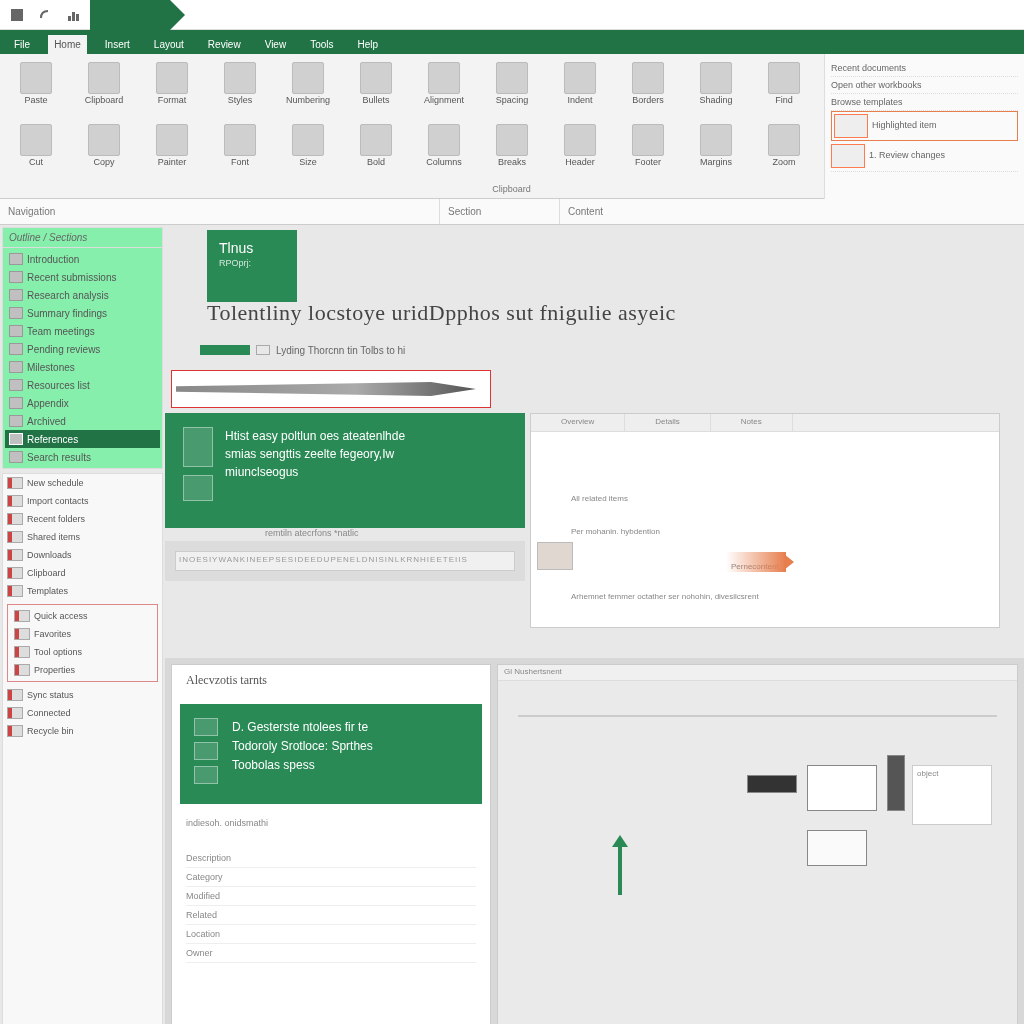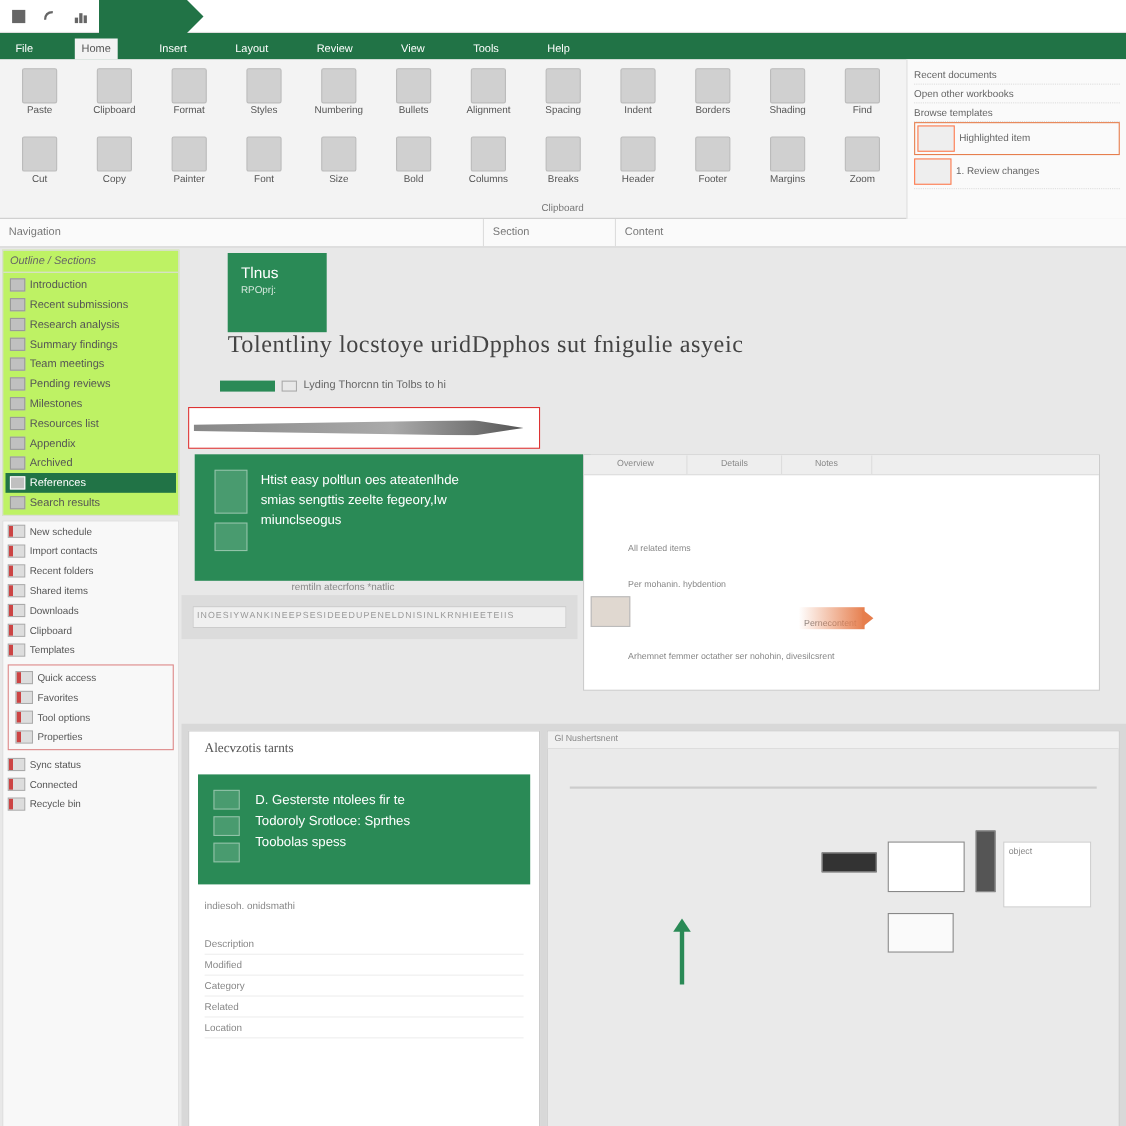--- a/index.html
+++ b/index.html
@@ -2,56 +2,56 @@
 <html><head>
 <meta charset="utf-8">
 <style>
 *{box-sizing:border-box;margin:0;padding:0;font-family:"Segoe UI",Arial,sans-serif}
 body{width:1024px;height:1024px;background:#e8e8e8;overflow:hidden;font-size:11px;color:#333}
 .titlebar{height:30px;background:#fff;display:flex;align-items:center;border-bottom:1px solid #ddd}
 .qat{display:flex;gap:2px;padding:0 4px}
 .qat-btn{width:26px;height:26px;display:flex;align-items:center;justify-content:center;border:1px solid transparent}
 .green-tab{background:#217346;color:#fff;width:80px;height:30px;position:relative}
 .green-tab::after{content:"";position:absolute;right:-15px;top:0;border-left:15px solid #217346;border-top:15px solid transparent;border-bottom:15px solid transparent}
-.ribbon-tabs{height:24px;background:#217346;display:flex;align-items:flex-end;padding-left:8px;gap:32px}
+.ribbon-tabs{height:24px;background:#217346;display:flex;align-items:flex-end;padding-left:8px;gap:12px}
 .rtab{color:#fff;font-size:10px;padding:4px 6px;cursor:pointer}
 .rtab.active{background:#f3f3f3;color:#555;font-weight:500}
 .ribbon{height:145px;background:#f3f3f3;border-bottom:1px solid #ccc;display:flex;position:relative}
 .ribbon-group{border-right:1px solid #ddd;padding:4px 6px;display:flex;flex-direction:column}
 .rg-row{display:flex;gap:8px;flex:1}
 .rg-btn{display:flex;flex-direction:column;align-items:center;justify-content:flex-start;width:60px;padding:4px 2px;cursor:pointer}
 .rg-ico{width:32px;height:32px;background:#d0d0d0;border:1px solid #bbb;border-radius:2px;margin-bottom:2px;display:flex;align-items:center;justify-content:center}
 .rg-lbl{font-size:9px;color:#555;text-align:center;line-height:1.1}
 .rg-title{font-size:9px;color:#777;text-align:center;padding-top:2px}
 .side-panel{position:absolute;right:0;top:0;width:200px;height:145px;background:#fafafa;border-left:1px solid #ddd;padding:6px;font-size:9px;color:#666}
 .side-panel .sp-line{padding:3px 0;border-bottom:1px dotted #ddd}
 .sp-thumb{width:34px;height:24px;background:#eee;border:1px solid #ff7a4d;display:inline-block;vertical-align:middle;margin-right:4px}
 .content{display:flex;height:calc(1024px - 199px)}
 .left-col{width:165px;display:flex;flex-direction:column}
-.nav-pane{flex:0 0 auto;background:#bef264;border:1px solid #ddd;margin:2px}
+.nav-pane{flex:0 0 auto;background:#86efac;border:1px solid #ddd;margin:2px}
 .nav-hdr{font-size:10px;color:#666;padding:4px 6px;border-bottom:1px solid #ddd;font-style:italic}
 .nav-list{padding:2px;max-height:330px;overflow:hidden}
 .nav-item{display:flex;align-items:center;gap:4px;padding:3px 4px;font-size:10px;color:#555}
 .nav-item .ni-ico{width:14px;height:12px;background:#c0c0c0;border:1px solid #999;flex-shrink:0}
 .nav-item.sel{background:#217346;color:#fff}
 .nav-item.sel .ni-ico{border-color:#fff}
 .nav-pane2{background:#f8f8f8;border:1px solid #ddd;margin:2px;flex:1;overflow:hidden}
 .nav2-item{display:flex;align-items:center;gap:4px;padding:3px 4px;font-size:9px;color:#555}
 .nav2-item .n2-ico{width:16px;height:12px;background:linear-gradient(90deg,#c44 30%,#ddd 30%);border:1px solid #aaa;flex-shrink:0}
 .nav2-box{border:1px solid #d88;margin:4px;padding:2px}
 .main-col{flex:1;display:flex;flex-direction:column;position:relative}
 .card-green{position:absolute;left:42px;top:5px;width:90px;height:72px;background:#2a8a56;color:#fff;padding:10px 12px;font-size:14px;z-index:5}
 .card-green .cg-sub{font-size:9px;opacity:.8;margin-top:2px}
 .doc-title{position:absolute;left:42px;top:75px;font-size:22px;color:#444;letter-spacing:.5px;font-family:Georgia,serif}
-.bar-row{position:absolute;left:35px;top:120px;display:flex;align-items:center;gap:6px}
+.bar-row{position:absolute;left:35px;top:120px;display:flex;align-items:flex-start;gap:6px}
 .bar-green{width:50px;height:10px;background:#2a8a56}
 .bar-txt{font-size:10px;color:#666}
 .red-frame{position:absolute;left:6px;top:145px;width:320px;height:38px;border:1px solid #d33;background:#fff;display:flex;align-items:center;padding:4px}
 .red-frame .pen{width:300px;height:14px;background:linear-gradient(90deg,#888 0%,#aaa 60%,#555 100%);clip-path:polygon(0 30%,85% 0,100% 50%,85% 100%,0 70%)}
-.callout1{position:absolute;left:12px;top:188px;width:360px;height:115px;background:#2a8a56;color:#fff;padding:14px 18px;display:flex;gap:12px}
+.callout1{position:absolute;left:0;top:188px;width:360px;height:115px;background:#2a8a56;color:#fff;padding:14px 18px;display:flex;gap:12px}
 .callout1 .c1-ico{width:30px;height:40px;background:rgba(255,255,255,.15);border:1px solid rgba(255,255,255,.4)}
 .callout1 .c1-txt{font-size:12px;line-height:1.5}
 .gray-band{position:absolute;left:0;top:316px;width:360px;height:40px;background:#dcdcdc;display:flex;align-items:center;padding:0 10px}
 .gray-band .gb-inner{flex:1;height:20px;background:#f0f0f0;border:1px solid #ccc;font-size:8px;color:#999;padding:3px;letter-spacing:1px}
 .mini-hdr{position:absolute;left:0;top:303px;font-size:9px;color:#888;padding-left:100px}
 .preview-pane{position:absolute;left:365px;top:188px;width:470px;height:215px;background:#fff;border:1px solid #ccc}
 .pv-tabs{height:18px;background:#eee;border-bottom:1px solid #ddd;display:flex;font-size:8px;color:#888}
 .pv-tab{padding:3px 30px;border-right:1px solid #ddd}
 .pv-body{padding:8px;position:relative;height:calc(100% - 18px)}
 .pv-block{position:absolute;font-size:8px;color:#888}
@@ -422,24 +422,25 @@
           </div>
           <div class="c2-txt">
             <div>D. Gesterste ntolees fir te</div>
             <div>Todoroly Srotloce: Sprthes</div>
             <div>Toobolas spess</div>
           </div>
         </div>
         <div class="ba-footer">indiesoh. onidsmathi</div>
         <div class="ba-list" id="ba-list">
             <div>Description</div>
+            <div>Category</div>
             <div>Modified</div>
-            <div>Category</div>
             <div>Related</div>
             <div>Location</div>
+            <div>Owner</div>
           </div>
       </div>
       <div class="ba-right">
         <div class="bar-top">Gl Nushertsnent</div>
         <div class="bar-split"></div>
         <div class="green-arrow"></div>
         <div class="palette">
           <div class="pal-item" style="left:0;top:20px;width:50px;height:18px;background:#333"></div>
           <div class="pal-item" style="left:60px;top:10px;width:70px;height:46px;background:#fff"></div>
           <div class="pal-item" style="left:140px;top:0;width:18px;height:56px;background:#555"></div>

